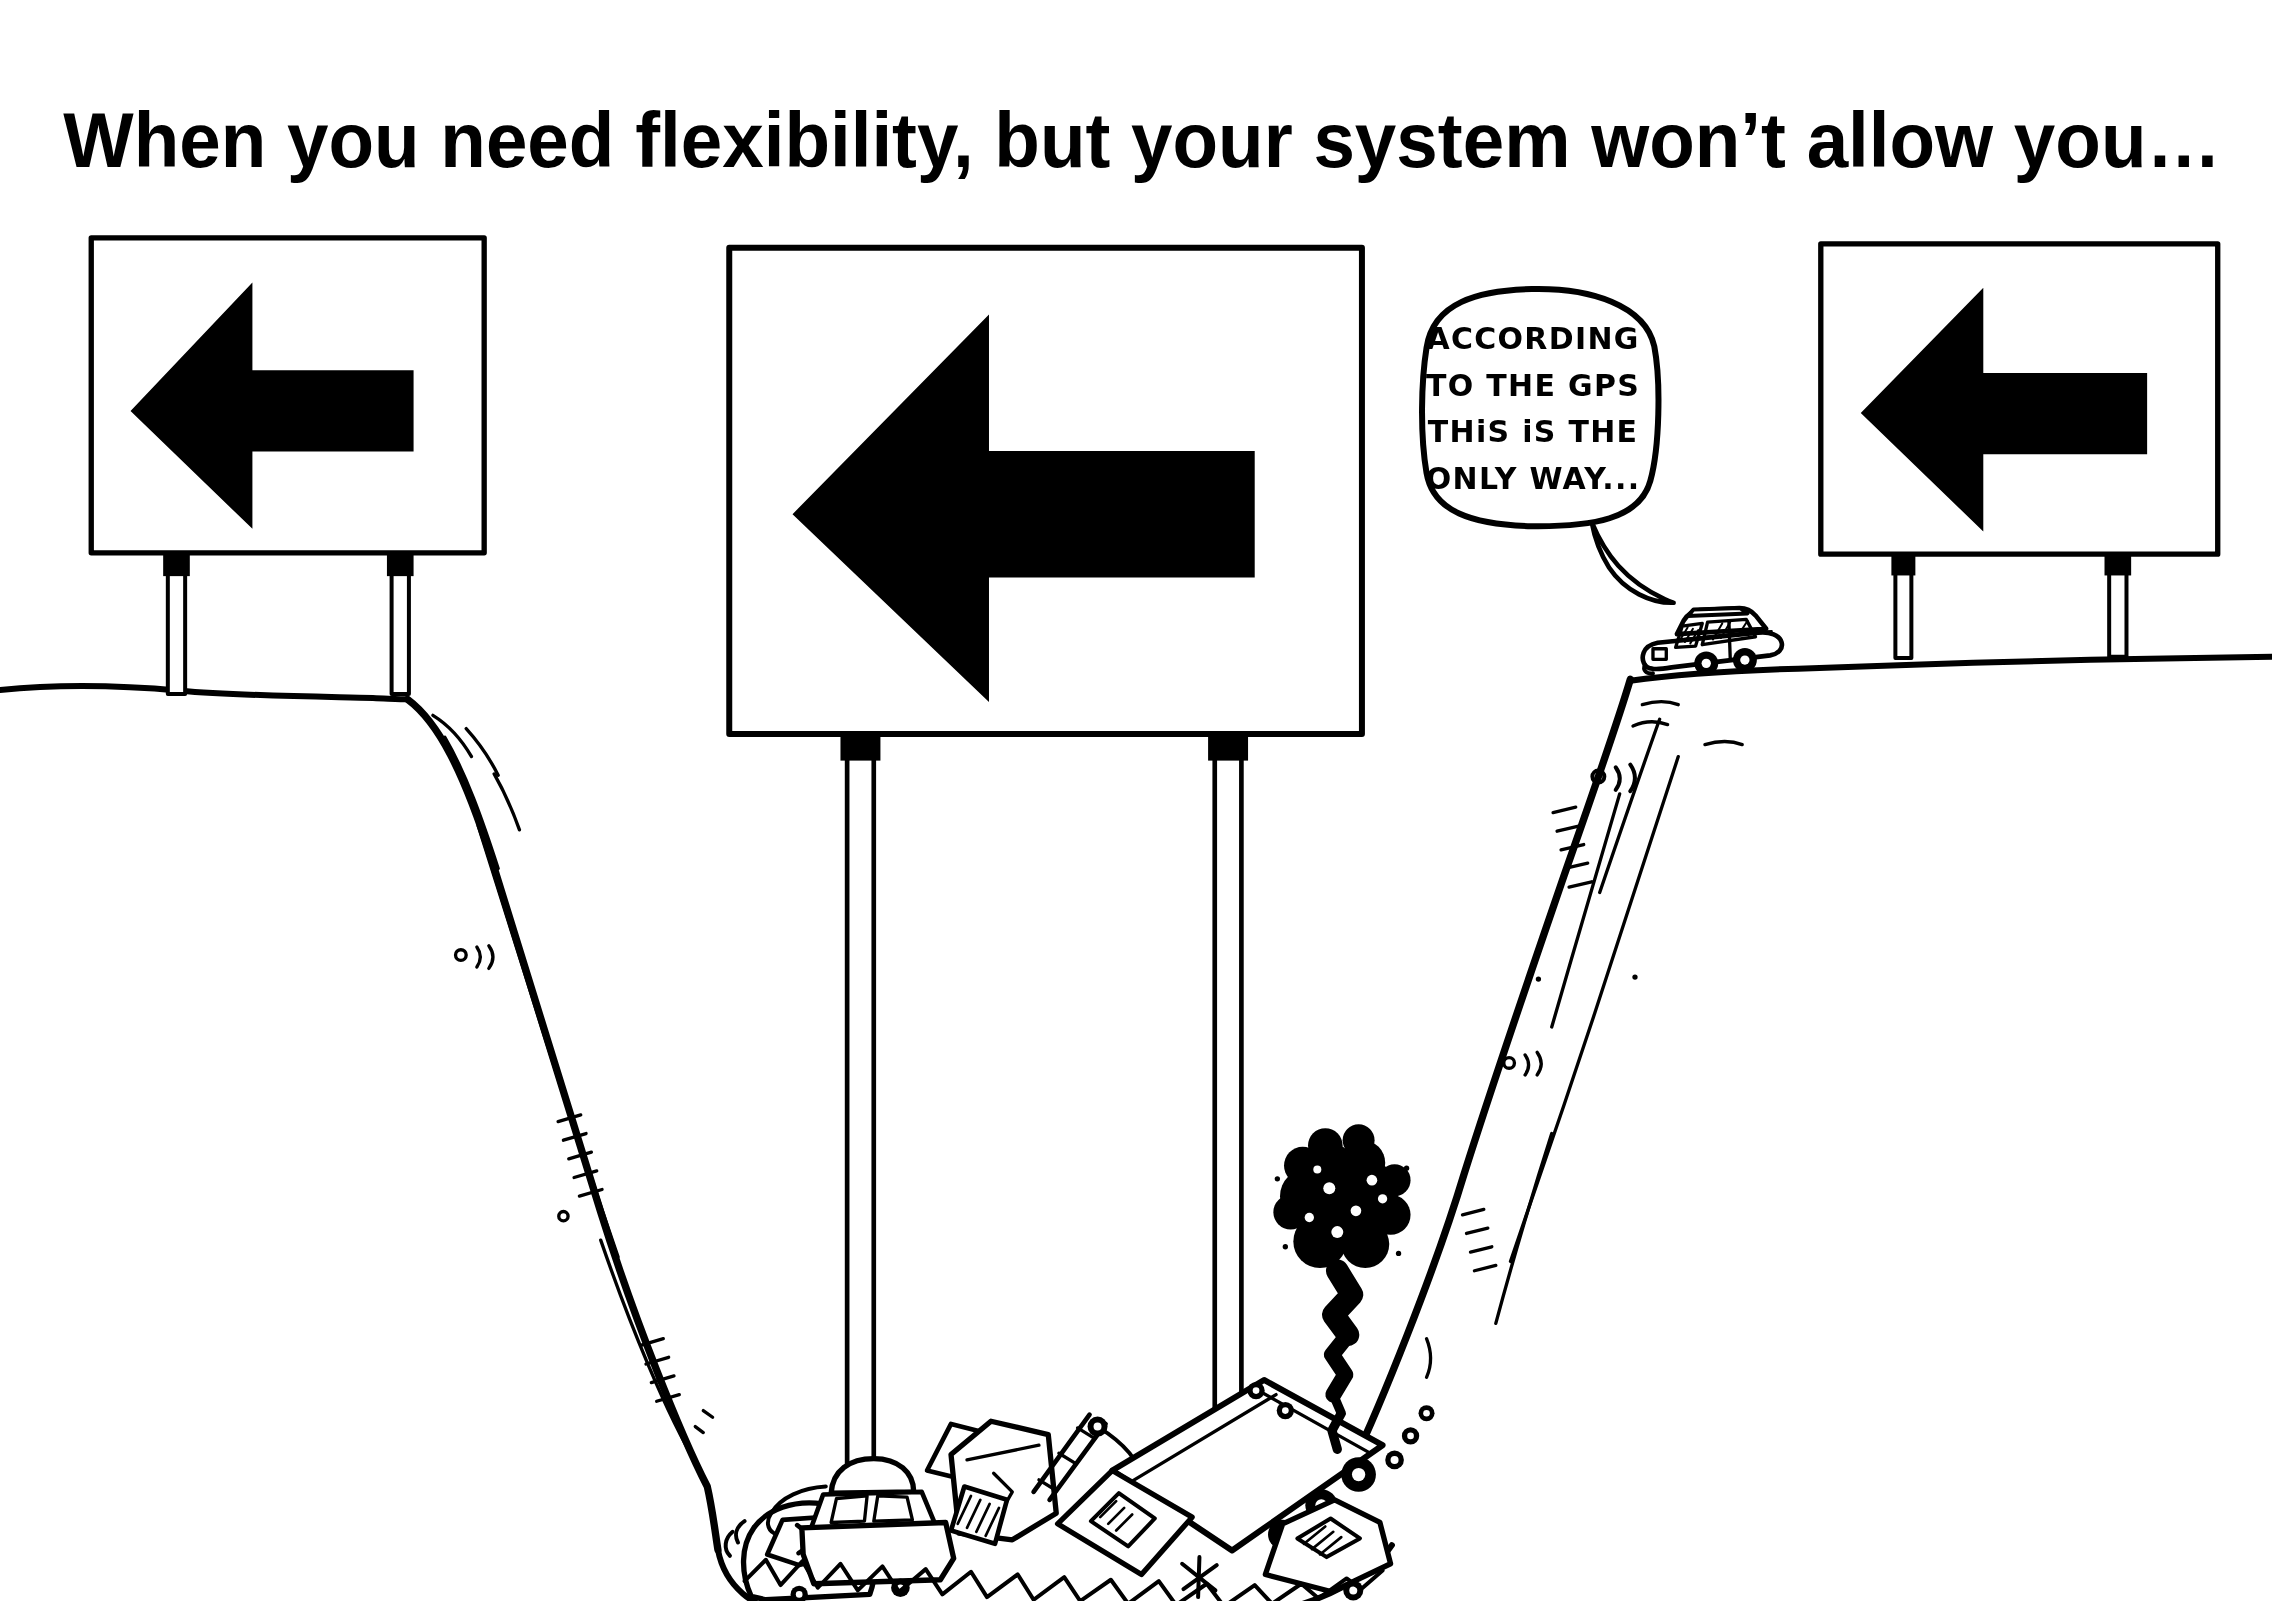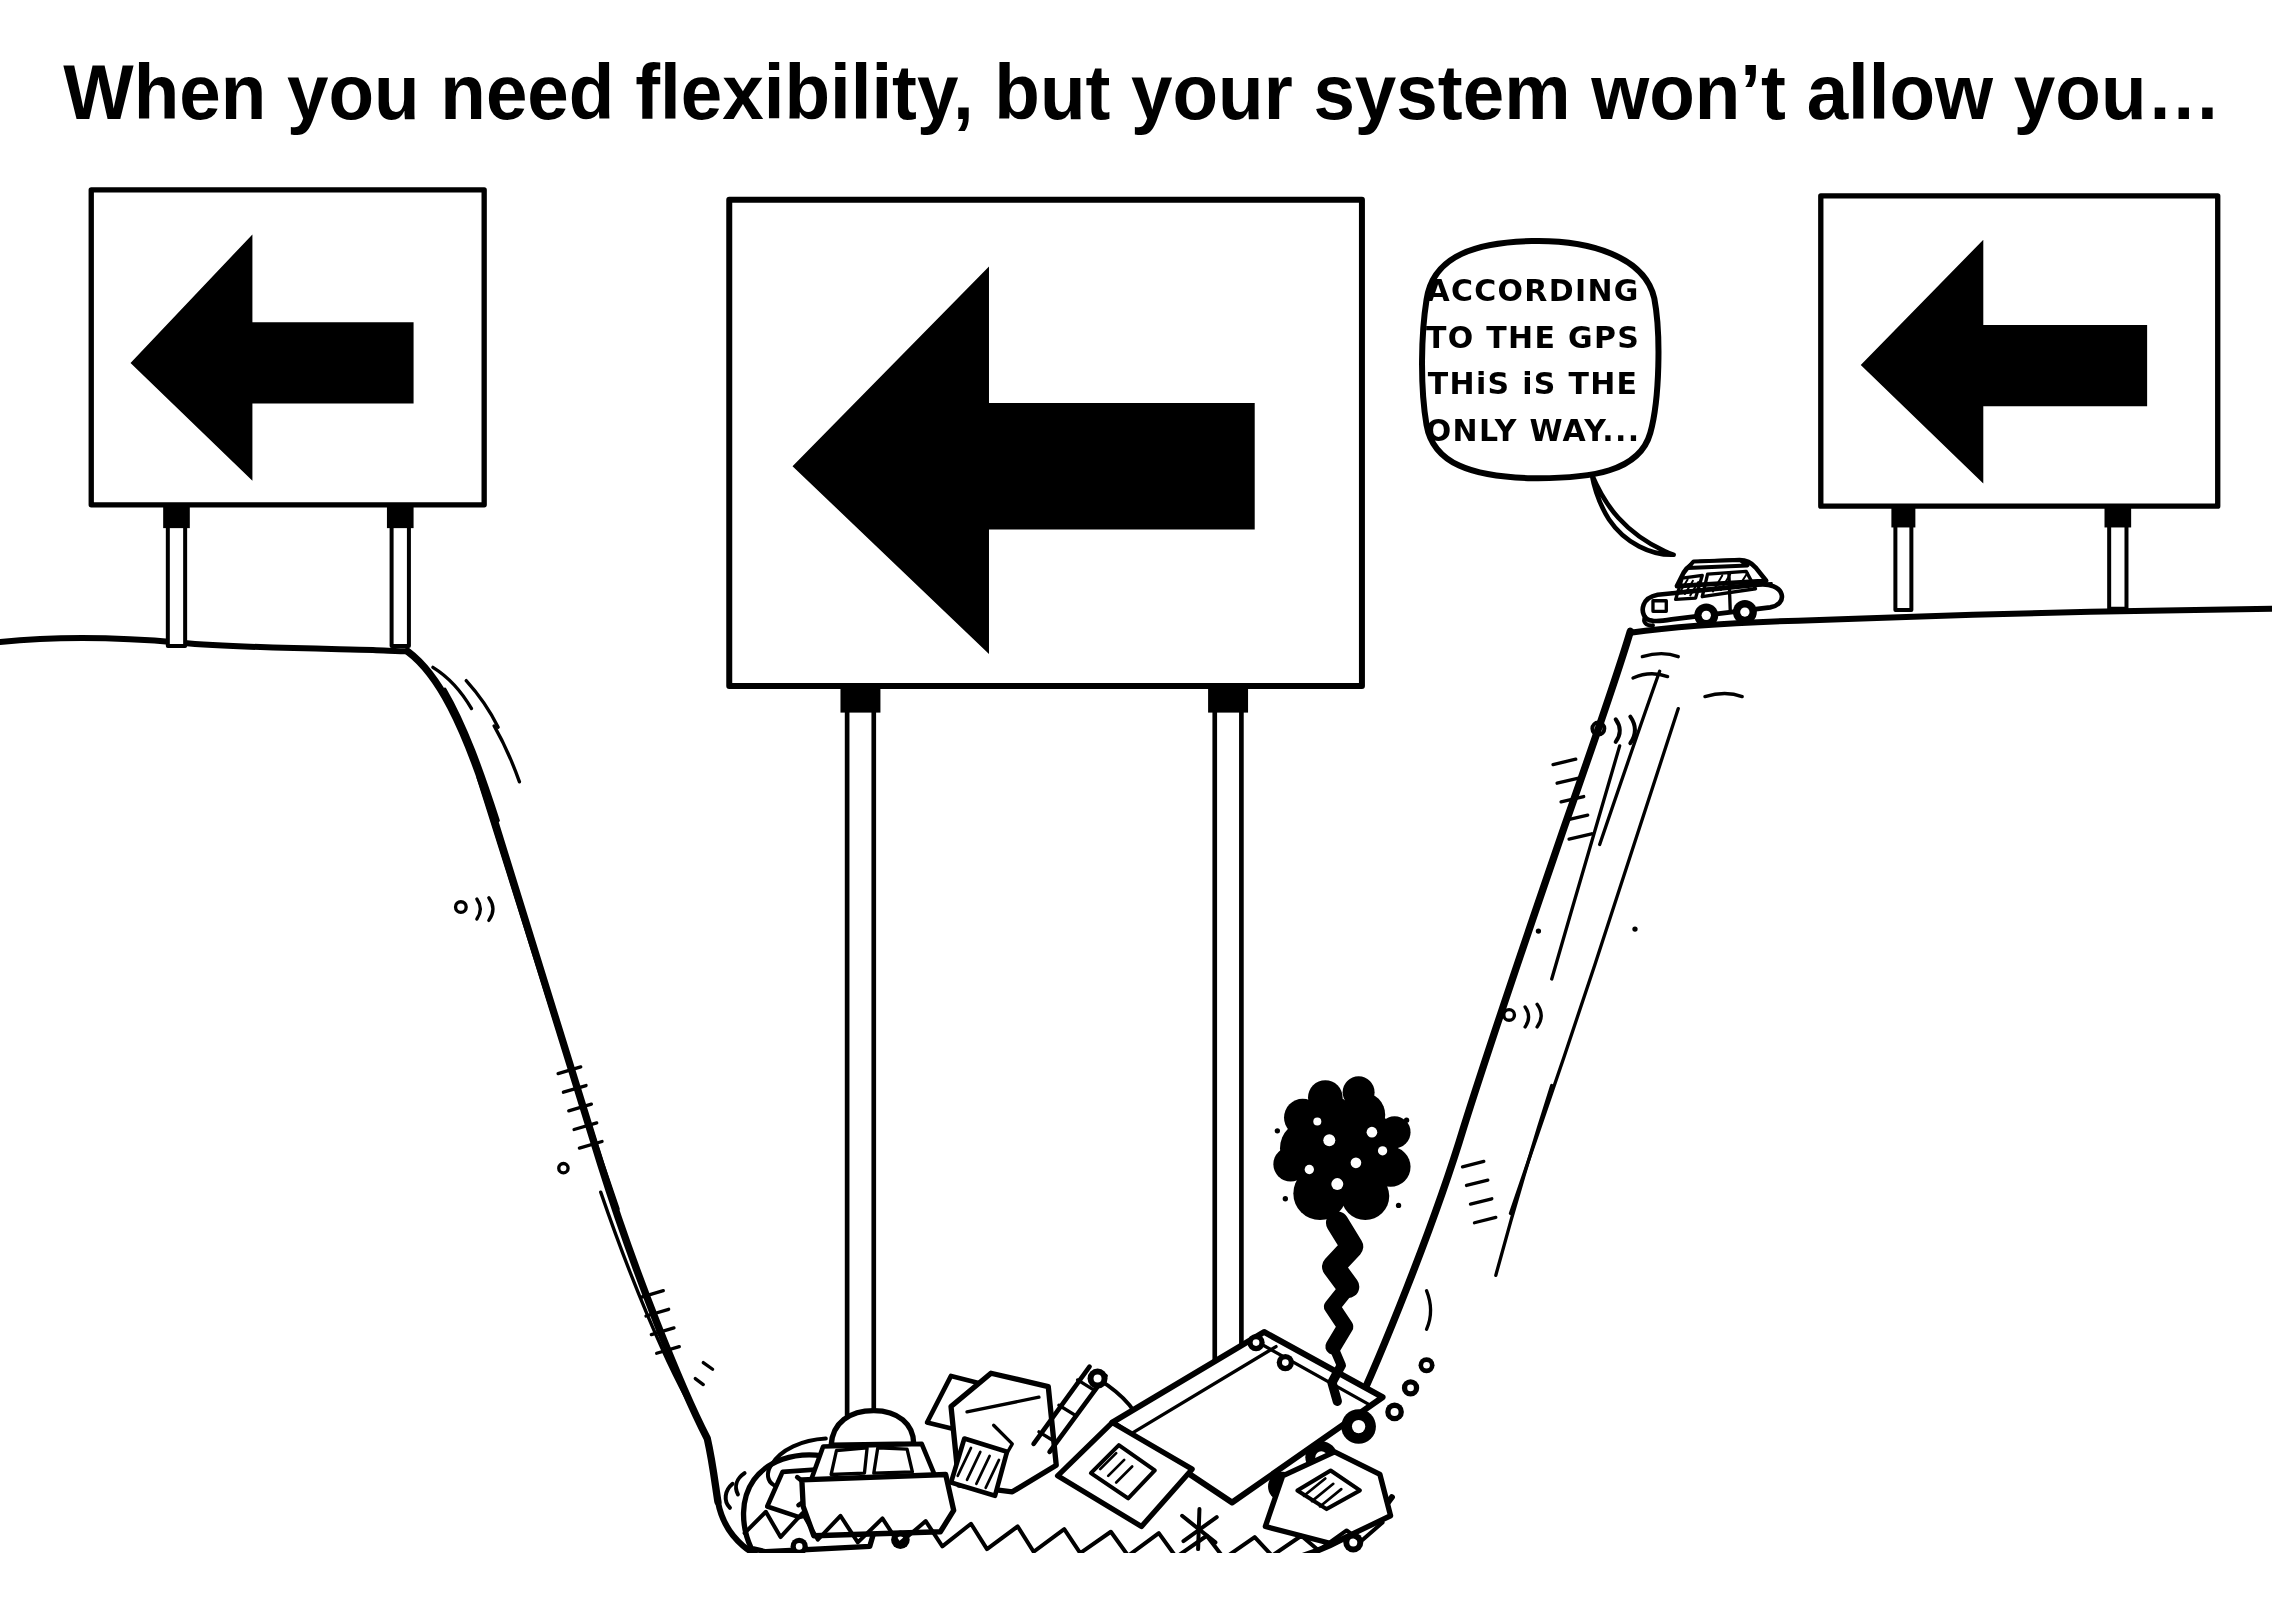--- a/index.html
+++ b/index.html
@@ -1,17 +1,17 @@
 <!DOCTYPE html>
 <html style="--ink: #000000; --paper: #ffffff;font-size:10.7px"><head>
 <meta charset="utf-8">
 <style>
   :root { --ink:#000000; --paper:#ffffff; }
   html,body { margin:0; padding:0; background:var(--paper); }
-  .stage { width:2273px; height:1553px; background:var(--paper); position:relative; overflow:hidden; }
+  .stage { width:2273px; height:1553px; background:var(--paper); position:relative; overflow:hidden;margin-top:48px; }
   svg { display:block; }
   .ln { stroke:var(--ink); fill:none; stroke-linecap:round; stroke-linejoin:round; }
   .fb { fill:var(--ink); stroke:none; }
   .fw { fill:var(--paper); stroke:var(--ink); stroke-linecap:round; stroke-linejoin:round; }
   .hub { fill:var(--paper); stroke:none; }
   .title-text { font-family:"Liberation Sans", sans-serif; font-weight:700; font-size:118px; fill:var(--ink); }
   .bubble-text { font-family:"DejaVu Sans", sans-serif; font-weight:700; font-size:45px; letter-spacing:2px; fill:var(--ink); }
 </style>
 </head>
 <body>

